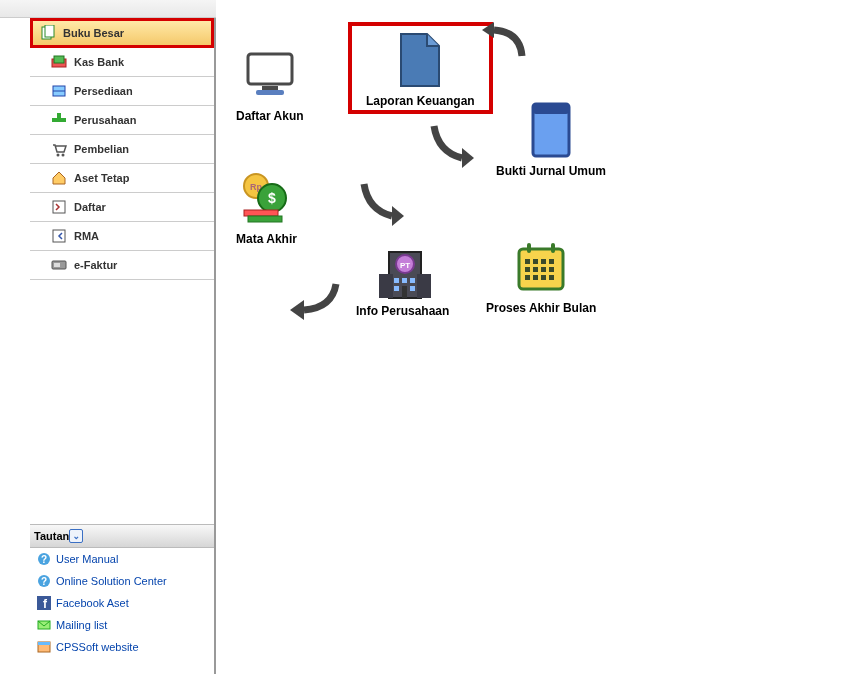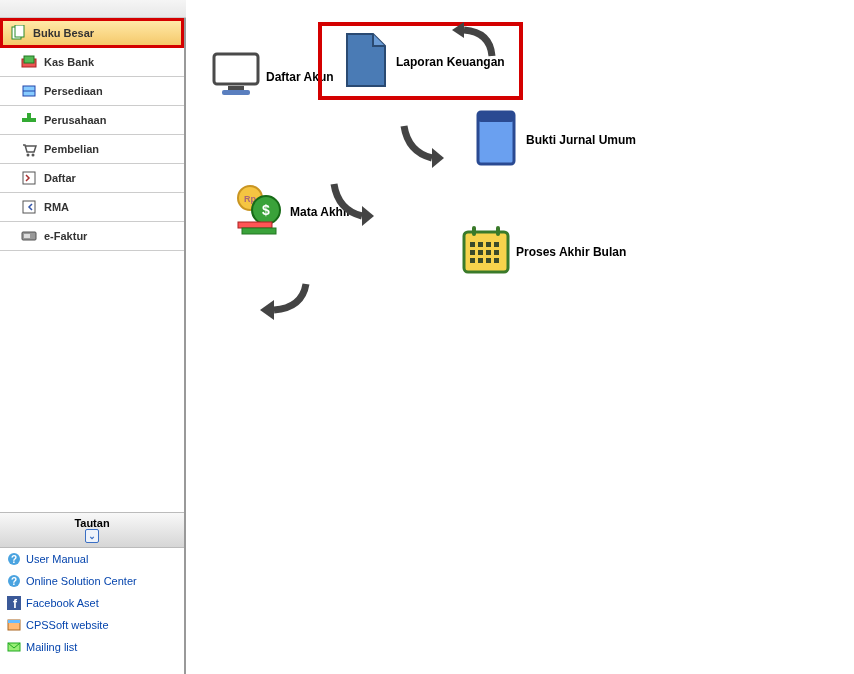--- a/index.html
+++ b/index.html
@@ -20,20 +20,21 @@
       border-bottom: 1px solid #ccc;
     }
     .sidebar {
       width: 186px;
       height: 100%;
       border-right: 2px solid #999;
       display: flex;
       flex-direction: column;
       background: #fff;
       padding-top: 18px;
+      margin-left: 30px;
     }
     .nav-section {
       flex: 0 0 auto;
     }
     .nav-item {
       display: flex;
       align-items: center;
       padding: 6px 20px;
       border-bottom: 1px solid #ccc;
       cursor: pointer;
@@ -60,21 +61,20 @@
     }
     .links-header {
       background: linear-gradient(to bottom, #f8f8f8, #d6d6d6);
       border-top: 1px solid #bbb;
       border-bottom: 1px solid #bbb;
       padding: 4px 4px;
       font-weight: bold;
       display: flex;
       justify-content: flex-start;
       align-items: center;
-      flex-direction: column;
     }
     .links-header .chev {
       width: 14px; height: 14px;
       border: 1px solid #3a6fc4;
       border-radius: 2px;
       display: flex; align-items: center; justify-content: center;
       color: #3a6fc4;
       font-size: 9px;
       background: #eef3fb;
     }
@@ -95,21 +95,21 @@
     .link-item span.lbl { text-decoration: none; }
     .main {
       flex: 1;
       position: relative;
       padding-top: 18px;
       background: #fff;
     }
     .diagram-node {
       position: absolute;
       display: flex;
-      flex-direction: row;
+      flex-direction: column;
       align-items: center;
       text-align: center;
       font-weight: bold;
       color: #000;
       font-size: 12px;
       cursor: pointer;
     }
     .diagram-node.highlight {
       border: 4px solid #d40000;
       padding: 4px 14px 2px;
@@ -176,20 +176,28 @@
       <span class="nav-icon">
         <svg width="16" height="16">
             <path d="M2 4 L4 4 L6 11 L13 11 L15 5 L5 5" fill="none" stroke="#555" stroke-width="1.5"></path>
             <circle cx="7" cy="14" r="1.5" fill="#555"></circle>
             <circle cx="12" cy="14" r="1.5" fill="#555"></circle>
           </svg>
       </span>
       <span>Pembelian</span>
     </div>
 
+    <div class="nav-item">
+      <span class="nav-icon">
+        <svg width="16" height="16">
+            <path d="M2 8 L8 2 L14 8 L14 14 L2 14 Z" fill="#fc6" stroke="#a62"></path>
+          </svg>
+      </span>
+      <span>Aset Tetap</span>
+    </div>
 
     <div class="nav-item">
       <span class="nav-icon">
         <svg width="16" height="16">
             <rect x="2" y="2" width="12" height="12" fill="#fff" stroke="#555"></rect>
             <path d="M5 5 L8 8 L5 11" fill="none" stroke="#a33" stroke-width="1.5"></path>
           </svg>
       </span>
       <span>Daftar</span>
     </div>
@@ -245,34 +253,34 @@
       <svg width="14" height="14">
           <rect width="14" height="14" fill="#3b5998"></rect>
           <text x="8" y="12" text-anchor="middle" fill="#fff" font-size="12" font-weight="bold">f</text>
         </svg>
     </span>
     <span class="lbl">Facebook Aset</span>
   </div>
   <div class="link-item">
     <span class="link-icon">
       <svg width="14" height="14">
+          <rect x="1" y="3" width="12" height="8" fill="#9e7" stroke="#2a2"></rect>
+          <path d="M1 3 L7 8 L13 3" fill="none" stroke="#2a2"></path>
+        </svg>
+    </span>
+    <span class="lbl">Mailing list</span>
+  </div>
+  <div class="link-item">
+    <span class="link-icon">
+      <svg width="14" height="14">
           <rect x="1" y="2" width="12" height="10" fill="#fb7" stroke="#a62"></rect>
           <rect x="1" y="2" width="12" height="3" fill="#6bf"></rect>
         </svg>
     </span>
     <span class="lbl">CPSSoft website</span>
-  </div>
-  <div class="link-item">
-    <span class="link-icon">
-      <svg width="14" height="14">
-          <rect x="1" y="3" width="12" height="8" fill="#9e7" stroke="#2a2"></rect>
-          <path d="M1 3 L7 8 L13 3" fill="none" stroke="#2a2"></path>
-        </svg>
-    </span>
-    <span class="lbl">Mailing list</span>
   </div>
   <div style="height:16px"></div>
 </div>
 
 <div class="main">
 
   <div class="diagram-node" style="left:20px; top:45px;">
     <div class="icon-box">
       <svg width="60" height="54">
           <rect x="8" y="6" width="44" height="30" rx="3" fill="#fff" stroke="#4a4a4a" stroke-width="3"></rect>
@@ -286,46 +294,64 @@
   <div class="diagram-node highlight" style="left:132px; top:22px;">
     <div class="icon-box">
       <svg width="46" height="56">
           <path d="M4 2 L30 2 L42 14 L42 54 L4 54 Z" fill="#4a7bb5" stroke="#2a4a72" stroke-width="2"></path>
           <path d="M30 2 L30 14 L42 14" fill="#6a9bd5" stroke="#2a4a72" stroke-width="2"></path>
         </svg>
     </div>
     <span>Laporan Keuangan</span>
   </div>
 
-  <div class="diagram-node" style="left:280px; top:108px;">
+  <div class="diagram-node" style="left:280px; top:100px;">
     <div class="icon-box">
       <svg width="48" height="60">
           <rect x="6" y="4" width="36" height="52" rx="3" fill="#6aa0f0" stroke="#2a4a92" stroke-width="3"></rect>
           <rect x="6" y="4" width="36" height="10" rx="3" fill="#2a4a92"></rect>
         </svg>
     </div>
     <span>Bukti Jurnal Umum</span>
   </div>
 
-  <div class="diagram-node" style="left:20px; top:180px;margin-left:24px;">
+  <div class="diagram-node" style="left:20px; top:168px;">
     <div class="icon-box">
       <svg width="60" height="56">
         <circle cx="20" cy="16" r="12" fill="#f5c542" stroke="#c99522" stroke-width="2"></circle>
         <text x="20" y="20" text-anchor="middle" fill="#a67" font-size="9" font-weight="bold">Rp</text>
         <circle cx="36" cy="28" r="14" fill="#3aa23a" stroke="#176b17" stroke-width="2"></circle>
         <text x="36" y="33" text-anchor="middle" fill="#fff" font-size="14" font-weight="bold">$</text>
         <rect x="8" y="40" width="34" height="6" fill="#f55" stroke="#a22"></rect>
         <rect x="12" y="46" width="34" height="6" fill="#3aa23a" stroke="#272"></rect>
       </svg>
     </div>
     <span>Mata Akhir</span>
   </div>
 
-
-  <div class="diagram-node" style="left:270px; top:220px;">
+  <div class="diagram-node" style="left:140px; top:240px;">
+    <div class="icon-box">
+      <svg width="64" height="64">
+        <rect x="16" y="14" width="32" height="46" fill="#4a4a55" stroke="#222" stroke-width="2"></rect>
+        <rect x="6" y="36" width="14" height="24" fill="#3a3a45"></rect>
+        <rect x="44" y="36" width="14" height="24" fill="#3a3a45"></rect>
+        <circle cx="32" cy="26" r="9" fill="#c47ed8" stroke="#7a3a92" stroke-width="2"></circle>
+        <text x="32" y="30" text-anchor="middle" fill="#fff" font-size="8" font-weight="bold">PT</text>
+        <rect x="21" y="40" width="5" height="5" fill="#8bf"></rect>
+          <rect x="29" y="40" width="5" height="5" fill="#8bf"></rect>
+          <rect x="37" y="40" width="5" height="5" fill="#8bf"></rect>
+        <rect x="21" y="48" width="5" height="5" fill="#8bf"></rect>
+          <rect x="37" y="48" width="5" height="5" fill="#8bf"></rect>
+        <rect x="29" y="48" width="5" height="12" fill="#333"></rect>
+      </svg>
+    </div>
+    <span>Info Perusahaan</span>
+  </div>
+
+  <div class="diagram-node" style="left:270px; top:237px;">
     <div class="icon-box">
       <svg width="56" height="56">
         <rect x="6" y="10" width="44" height="40" rx="4" fill="#f7d34c" stroke="#3a7a2a" stroke-width="3"></rect>
         <rect x="14" y="4" width="4" height="10" rx="2" fill="#3a7a2a"></rect>
         <rect x="38" y="4" width="4" height="10" rx="2" fill="#3a7a2a"></rect>
         <g fill="#3a4a2a">
           <rect x="12" y="20" width="5" height="5"></rect>
             <rect x="20" y="20" width="5" height="5"></rect>
             <rect x="28" y="20" width="5" height="5"></rect>
             <rect x="36" y="20" width="5" height="5"></rect>

